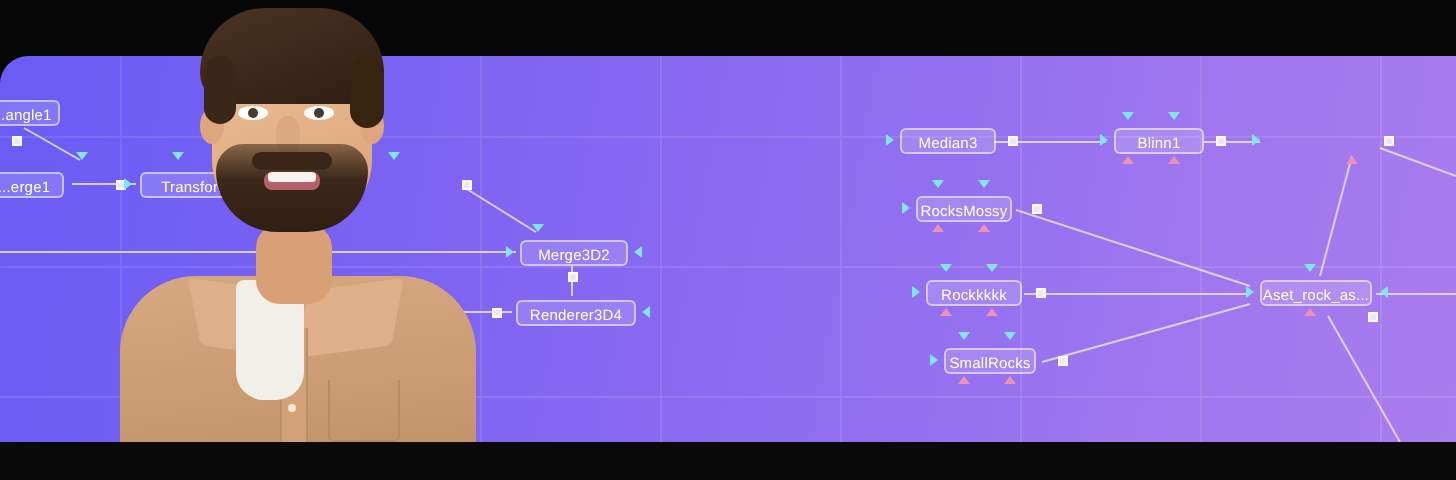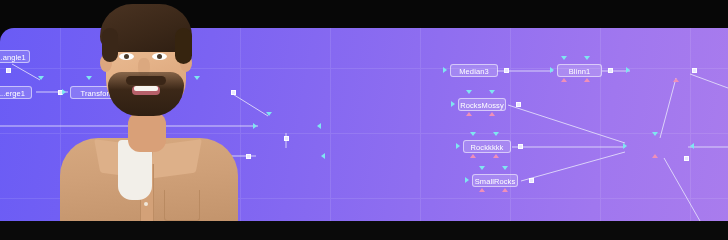--- a/index.html
+++ b/index.html
@@ -162,25 +162,31 @@
     <div class="tri right" style="left:62px;top:61px;"></div>
 
     <div class="node" style="left:70px;top:58px;width:56px;">
       <span class="nlabel">Transform</span>
     </div>
     <div class="tri down" style="left:86px;top:48px;"></div>
 
     <div class="tri down" style="left:194px;top:48px;"></div>
     <div class="tile" style="left:231px;top:62px;"></div>
 
+    <div class="node" style="left:260px;top:92px;width:54px;">
+      <span class="nlabel">Merge3D2</span>
+    </div>
     <div class="tri down" style="left:266px;top:84px;"></div>
     <div class="tri right" style="left:253px;top:95px;"></div>
     <div class="tri left" style="left:317px;top:95px;"></div>
     <div class="tile" style="left:284px;top:108px;"></div>
 
+    <div class="node" style="left:258px;top:122px;width:60px;">
+      <span class="nlabel">Renderer3D4</span>
+    </div>
     <div class="tile" style="left:246px;top:126px;"></div>
     <div class="tri left" style="left:321px;top:125px;"></div>
 
     <div class="node" style="left:450px;top:36px;width:48px;">
       <span class="nlabel">Median3</span>
     </div>
     <div class="tri right" style="left:443px;top:39px;"></div>
     <div class="tile" style="left:504px;top:40px;"></div>
 
     <div class="node" style="left:557px;top:36px;width:45px;">
@@ -220,20 +226,23 @@
     <div class="node" style="left:472px;top:146px;width:46px;">
       <span class="nlabel">SmallRocks</span>
     </div>
     <div class="tri right" style="left:465px;top:149px;"></div>
     <div class="tri down" style="left:479px;top:138px;"></div>
     <div class="tri down" style="left:502px;top:138px;"></div>
     <div class="tri up" style="left:479px;top:160px;"></div>
     <div class="tri up" style="left:502px;top:160px;"></div>
     <div class="tile" style="left:529px;top:150px;"></div>
 
+    <div class="node" style="left:630px;top:112px;width:56px;">
+      <span class="nlabel">Aset_rock_as...</span>
+    </div>
     <div class="tri right" style="left:623px;top:115px;"></div>
     <div class="tri left" style="left:690px;top:115px;"></div>
     <div class="tri down" style="left:652px;top:104px;"></div>
     <div class="tri up" style="left:652px;top:126px;"></div>
     <div class="tile" style="left:684px;top:128px;"></div>
 
   </div>
 
   <div id="person">
     <div id="shirt">

